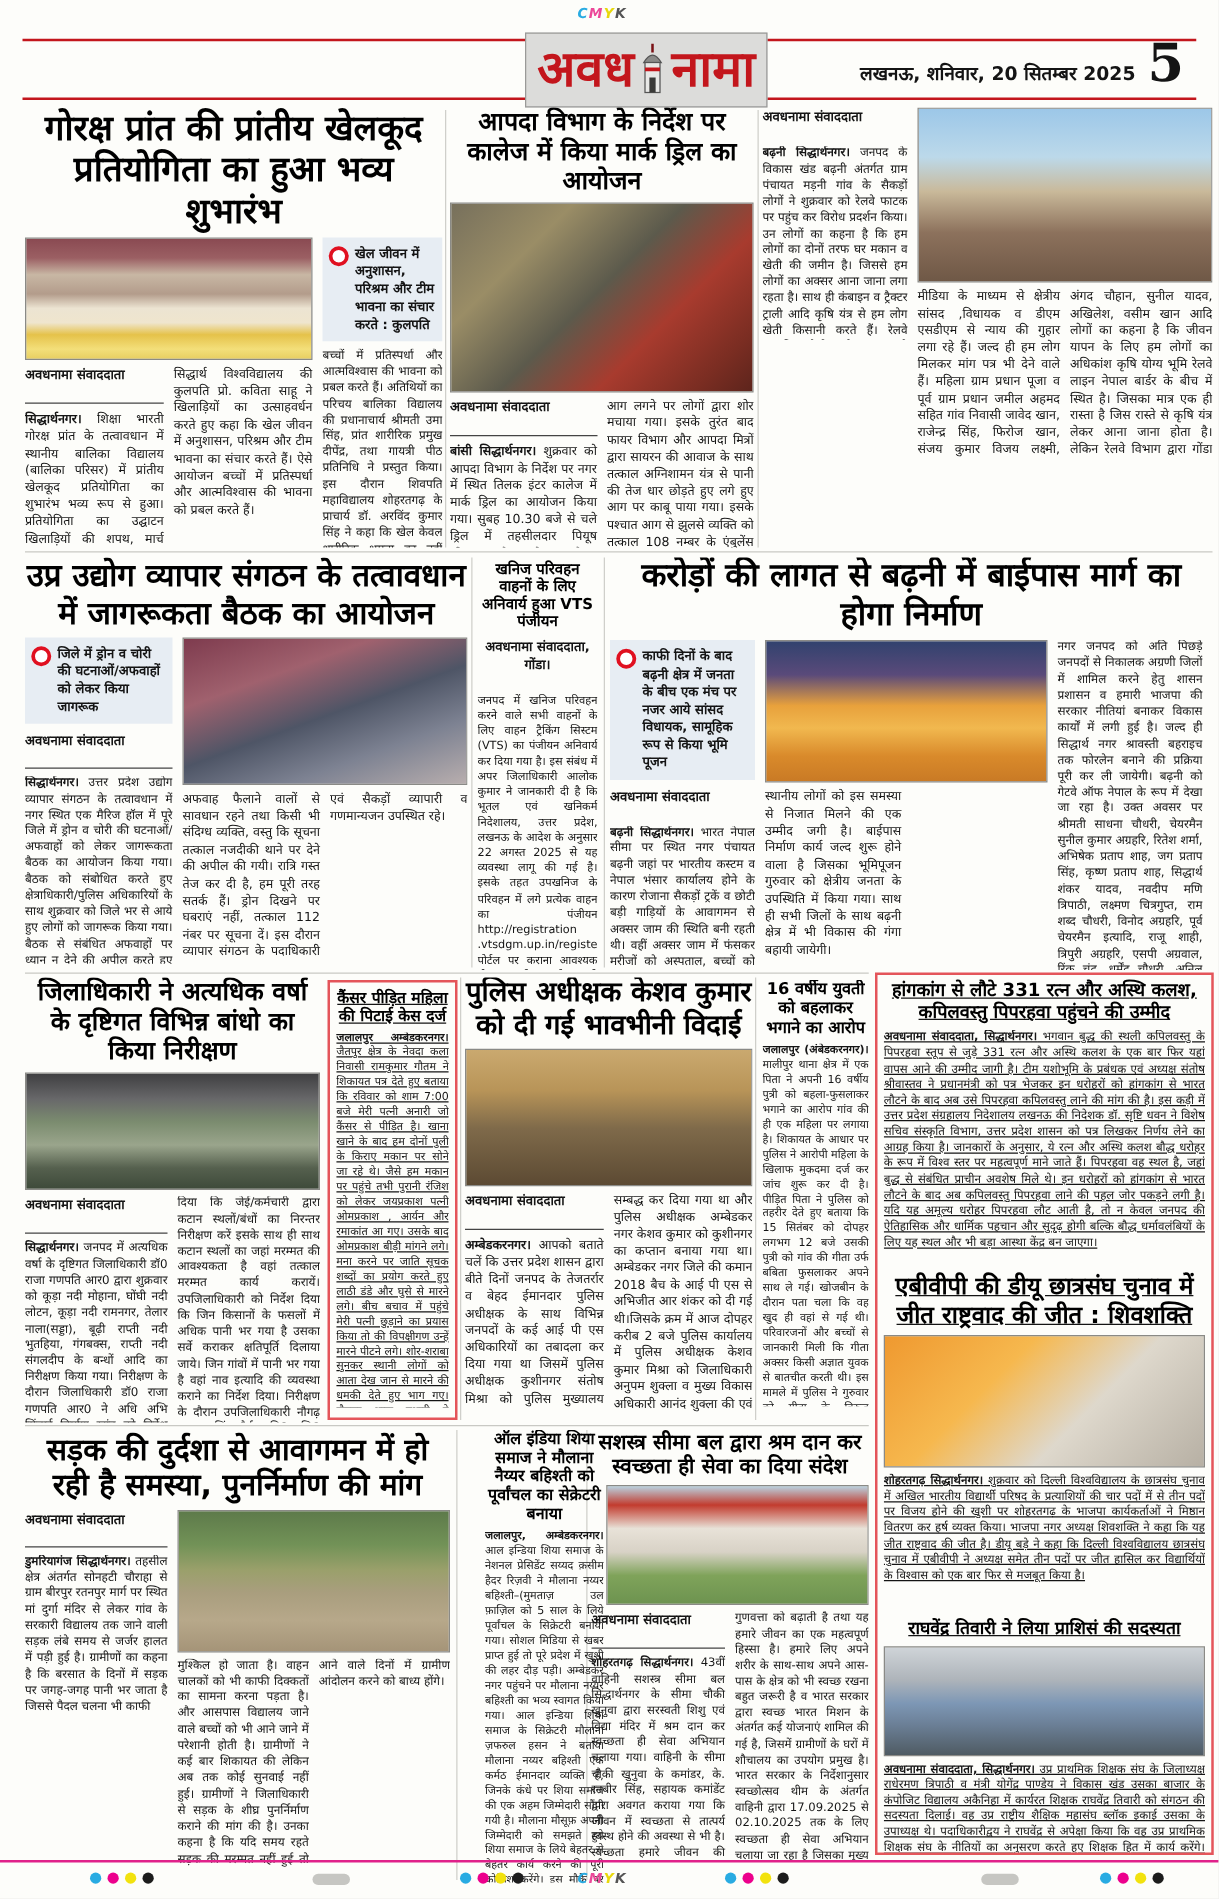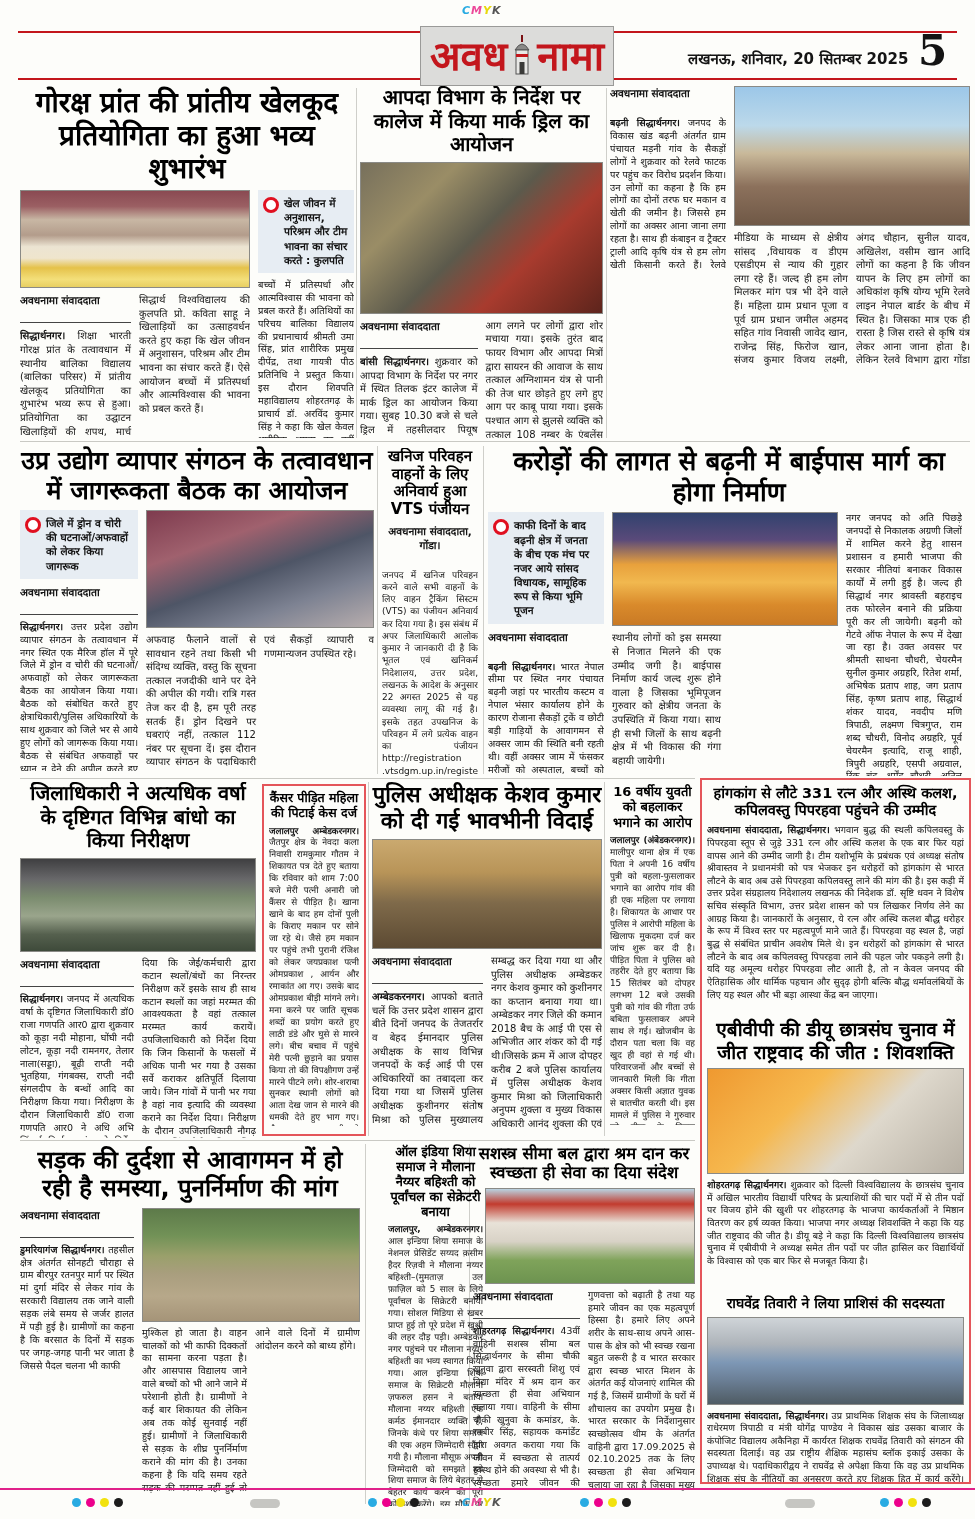--- a/index.html
+++ b/index.html
@@ -24,21 +24,21 @@
   .cols2{column-count:2;column-gap:8px;column-fill:auto;overflow:hidden;}
   .byline{font-weight:bold;font-size:10.5px;border-bottom:1.5px solid #444;
           padding-bottom:15px;margin-bottom:6px;}
   .byline.nb{border-bottom:none;margin-bottom:2px;}
   .lead{font-weight:bold;}
   .quote{background:#e7edf3;padding:6px 5px;display:flex;gap:5px;font-weight:bold;
          font-size:10.5px;line-height:1.35;text-align:left;margin-bottom:6px;}
   .qdot{flex:0 0 auto;width:10px;height:10px;border:3px solid #e01020;border-radius:50%;
         margin-top:1px;background:#fff;}
   .photo{border:1px solid #8a8a86;margin-bottom:5px;}
-  .redbox{border:2px solid #e4555a;padding:5px;box-sizing:border-box;}
+  .redbox{border:2px solid #e4555a;padding:5px;box-sizing:border-box;text-decoration:underline;}
   .ph-a{background:linear-gradient(180deg,#8a4a52 0%,#9b5f63 16%,#c8b7a4 30%,#b39c8b 46%,#ece4d2 58%,#efe5cd 70%,#e5c24a 80%,#f3df7a 92%,#e8cf62 100%);}
   .ph-b{background:linear-gradient(135deg,#77705c 0%,#9a8d66 25%,#5c5a4c 48%,#a83b2e 68%,#7a2d22 88%,#5d241c 100%);}
   .ph-c{background:linear-gradient(180deg,#9cc7e8 0%,#bcd9ea 28%,#c9b99a 48%,#8c715c 72%,#6f5846 100%);}
   .ph-d{background:linear-gradient(160deg,#7e3b4e 0%,#a0616e 28%,#4e5566 52%,#7d8292 74%,#b8aeae 100%);}
   .ph-f{background:linear-gradient(180deg,#31426e 0%,#5a4a7a 24%,#e8a13c 46%,#f1b84f 62%,#d98a2b 82%,#c97a25 100%);}
   .ph-g{background:linear-gradient(180deg,#3f3f41 0%,#68686a 22%,#7b8c6f 42%,#9aa58c 62%,#55604e 82%,#3e4a3a 100%);}
   .ph-i{background:linear-gradient(180deg,#caa96f 0%,#b89458 30%,#7f6a4a 58%,#5c4a33 100%);}
   .ph-l{background:linear-gradient(135deg,#ef9930 0%,#f6b84e 34%,#ded8cc 62%,#b7b0a4 100%);}
   .ph-m{background:linear-gradient(180deg,#cfd4d8 0%,#aeb4ba 30%,#7d97b5 52%,#6b7f96 72%,#4f5b63 100%);}
   .ph-n{background:linear-gradient(180deg,#5d7a4a 0%,#729257 24%,#9aa06b 42%,#a99e7e 58%,#b7a88a 78%,#a59478 100%);}
@@ -138,21 +138,21 @@
         <div class="body" style="font-size:9.5px;height:150px;overflow:hidden"><span class="lead">सिद्धार्थनगर।</span><span> उत्तर प्रदेश उद्योग व्यापार संगठन के तत्वावधान में नगर स्थित एक मैरिज हॉल में पूरे जिले में ड्रोन व चोरी की घटनाओं/अफवाहों को लेकर जागरूकता बैठक का आयोजन किया गया। बैठक को संबोधित करते हुए क्षेत्राधिकारी/पुलिस अधिकारियों के साथ शुक्रवार को जिले भर से आये हुए लोगों को जागरूक किया गया। बैठक से संबंधित अफवाहों पर ध्यान न देने की अपील करते हुए लोगों को जागरूक किया गया।</span></div>
       </div>
       <div style="width:228px">
         <div class="photo ph-d" style="height:116px"></div>
         <div class="cols2 body" style="height:142px">अफवाह फैलाने वालों से सावधान रहने तथा किसी भी संदिग्ध व्यक्ति, वस्तु कि सूचना तत्काल नजदीकी थाने पर देने की अपील की गयी। रात्रि गस्त तेज कर दी है, हम पूरी तरह सतर्क हैं। ड्रोन दिखने पर घबराएं नहीं, तत्काल 112 नंबर पर सूचना दें। इस दौरान व्यापार संगठन के पदाधिकारी एवं सैकड़ों व्यापारी व गणमान्यजन उपस्थित रहे।</div>
       </div>
     </div>
   </div>
 
   <div class="art" style="left:382px;top:448px;width:96px;height:328px">
-    <h1 class="hl" style="font-size:15px">खनिज परिवहन वाहनों के लिए अनिवार्य हुआ VTS पंजीयन</h1>
+    <h1 class="hl" style="font-size:12px">खनिज परिवहन वाहनों के लिए अनिवार्य हुआ VTS पंजीयन</h1>
     <div class="byline nb" style="text-align:center">अवधनामा संवाददाता, गोंडा।</div>
     <div class="body" style="font-size:9px;height:250px;overflow:hidden">जनपद में खनिज परिवहन करने वाले सभी वाहनों के लिए वाहन ट्रैकिंग सिस्टम (VTS) का पंजीयन अनिवार्य कर दिया गया है। इस संबंध में अपर जिलाधिकारी आलोक कुमार ने जानकारी दी है कि भूतल एवं खनिकर्म निदेशालय, उत्तर प्रदेश, लखनऊ के आदेश के अनुसार 22 अगस्त 2025 से यह व्यवस्था लागू की गई है। इसके तहत उपखनिज के परिवहन में लगे प्रत्येक वाहन का पंजीयन http://registration .vtsdgm.up.in/register पोर्टल पर कराना आवश्यक होगा। एडीएम ने सभी ट्रांसपोर्टरों से अपील की है कि वे निर्धारित समयसीमा का पालन करें और एक सप्ताह के भीतर अपने वाहनों का पंजीयन उक्त पोर्टल पर अनिवार्य रूप से करा लें। उन्होंने कहा कि समयसीमा में पंजीकरण न कराने वालों के विरुद्ध नियमानुसार कार्रवाई की जाएगी।</div>
   </div>
 
   <div class="art" style="left:488px;top:446px;width:482px;height:330px">
     <h1 class="hl" style="font-size:26px">करोड़ों की लागत से बढ़नी में बाईपास मार्ग का होगा निर्माण</h1>
     <div class="row">
       <div style="width:116px">
         <div class="quote">
             <span class="qdot"></span>

